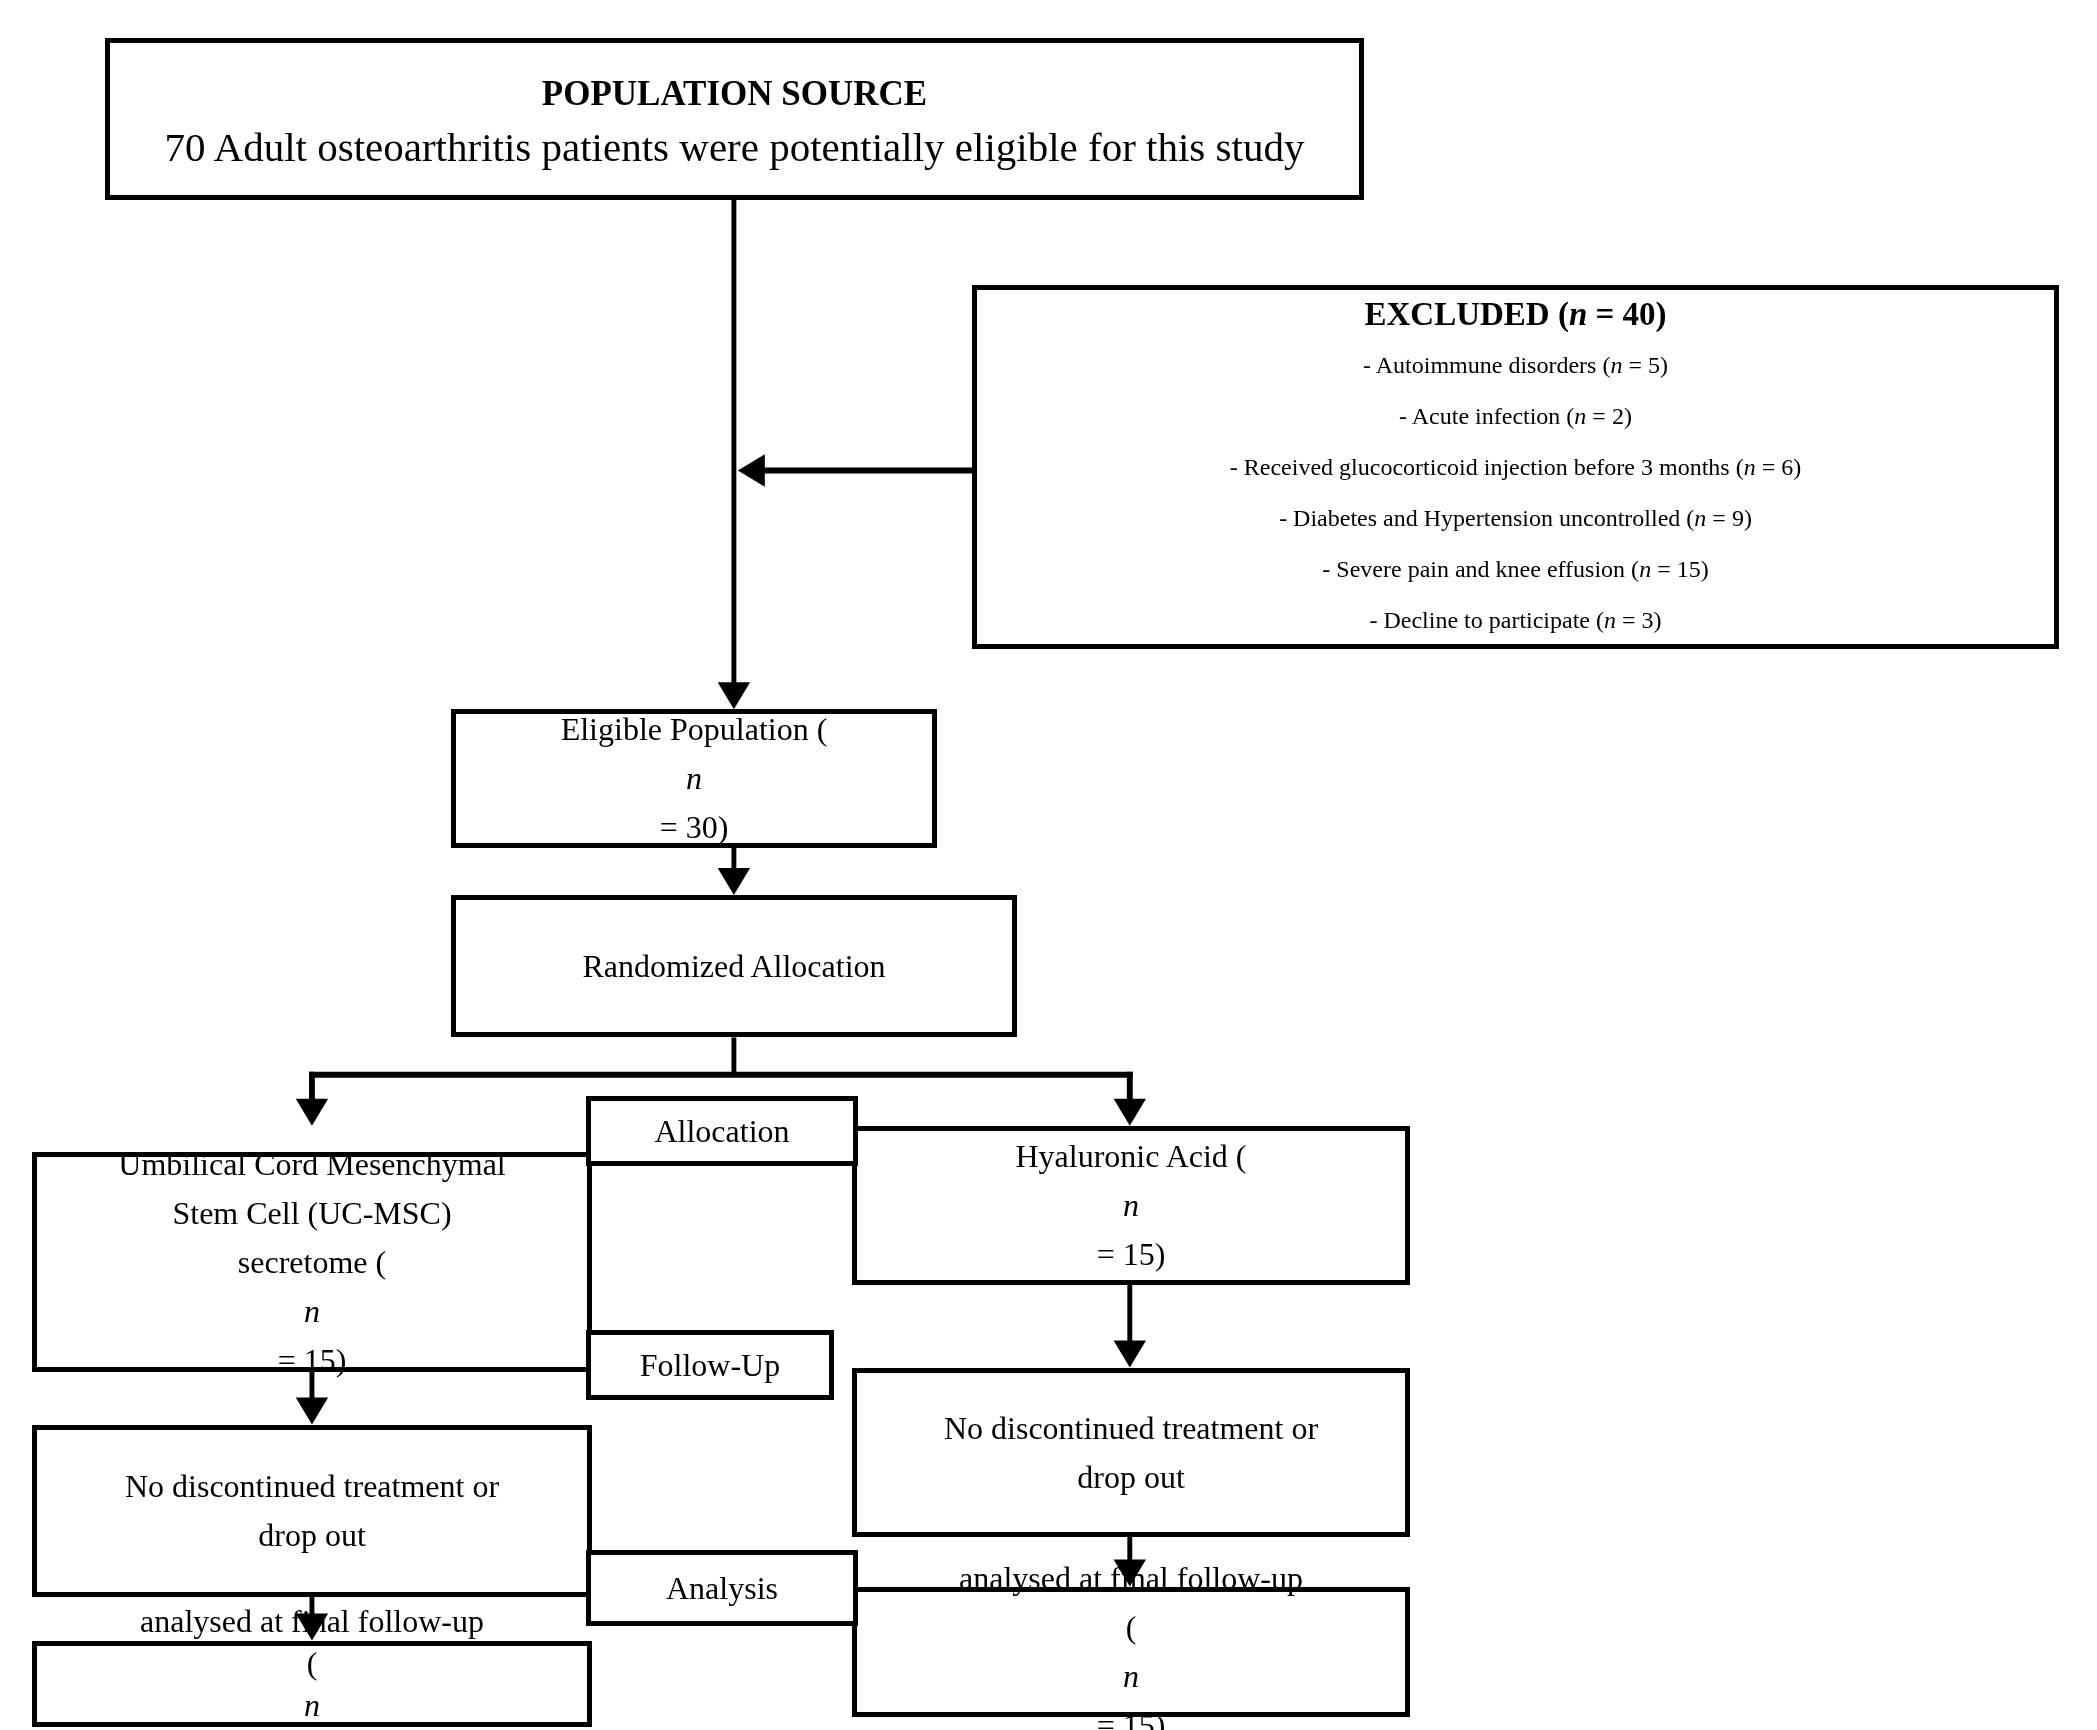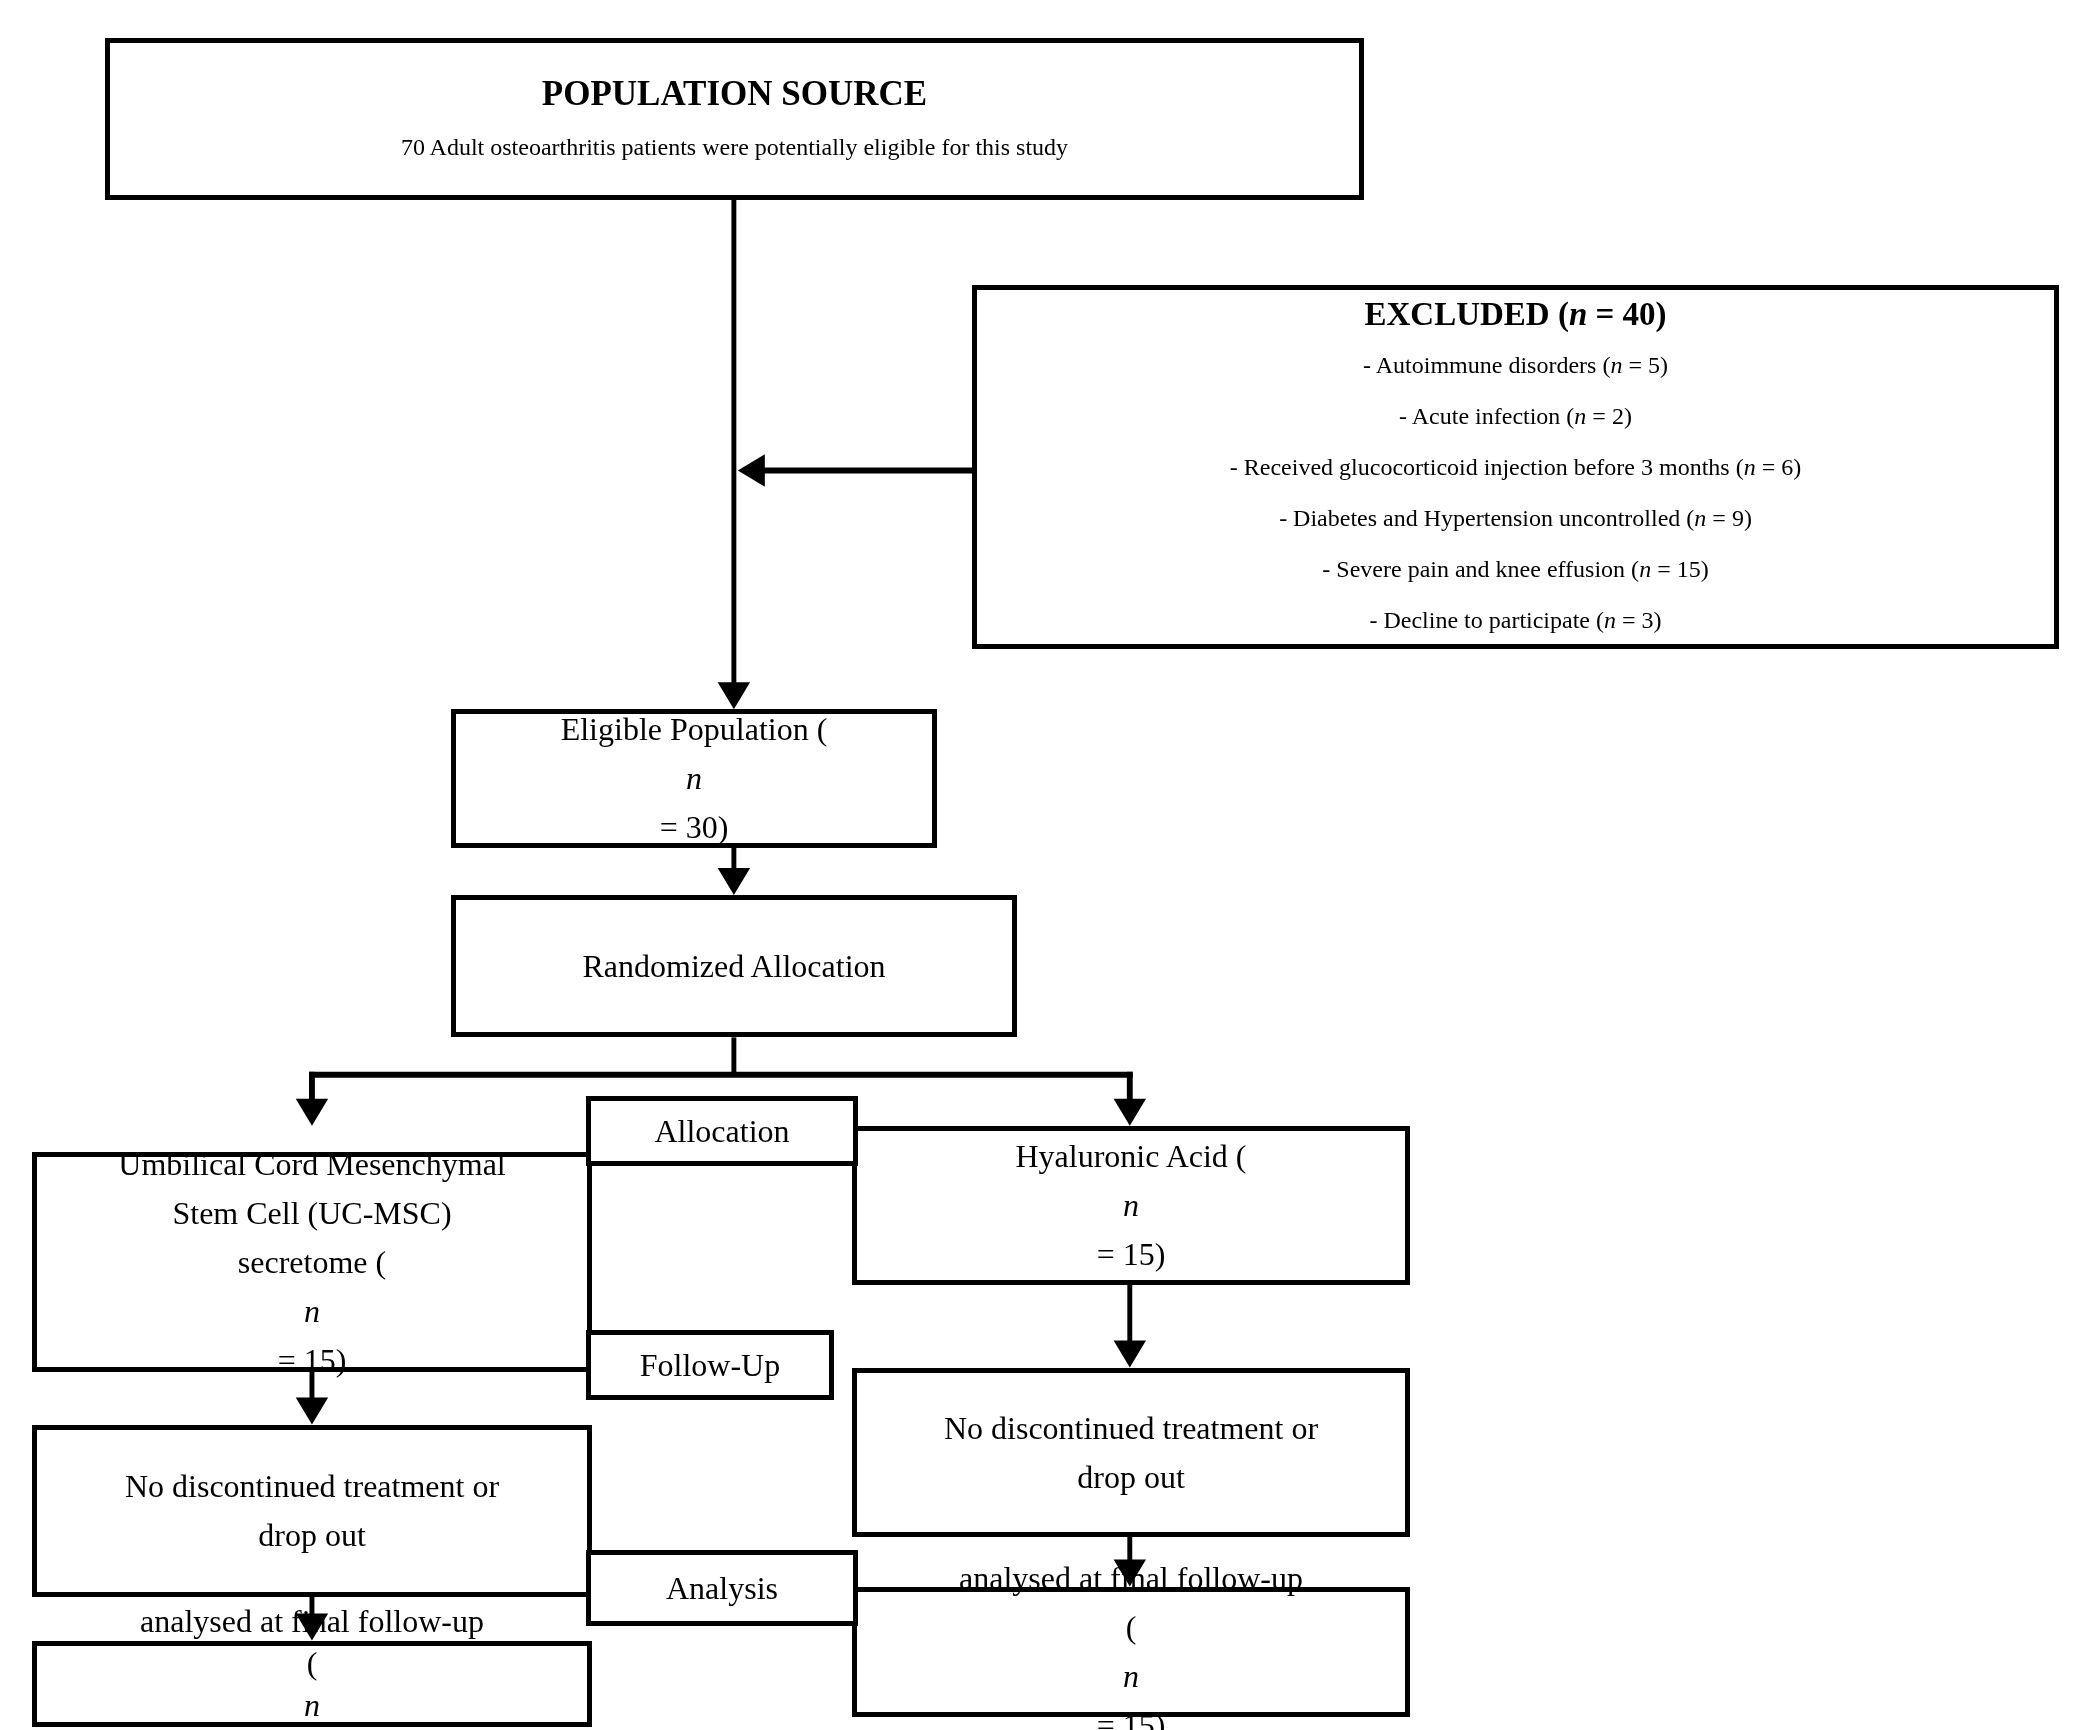--- a/index.html
+++ b/index.html
@@ -38,21 +38,21 @@
   }
   .label-box {
     z-index: 3;
   }
   .fs-main   { font-size: 32px; line-height: 49px; }
   .fs-small  { font-size: 24px; line-height: 51px; }
 
   
   #population-source { left: 105px;  top: 38px;   width: 1259px; height: 162px; }
   #population-source .title    { font-size: 35px; line-height: 55px; font-weight: bold; }
-  #population-source .subtitle { font-size: 24px; line-height: 52px; }
+  #population-source .subtitle { font-size: 41px; line-height: 52px; }
 
   #excluded { left: 972px; top: 285px; width: 1087px; height: 364px; padding: 4.9px 14.7px; }
   #excluded .title { font-size: 33px; line-height: 52px; font-weight: bold; }
 
   #eligible   { left: 451px; top: 709px; width: 486px; height: 139px; }
   #randomized { left: 451px; top: 895px; width: 566px; height: 142px; }
 
   #label-allocation { left: 586px; top: 1096px; width: 272px; height: 70px; }
   #label-followup   { left: 586px; top: 1330px; width: 248px; height: 70px; }
   #label-analysis   { left: 586px; top: 1550px; width: 272px; height: 76px; }

